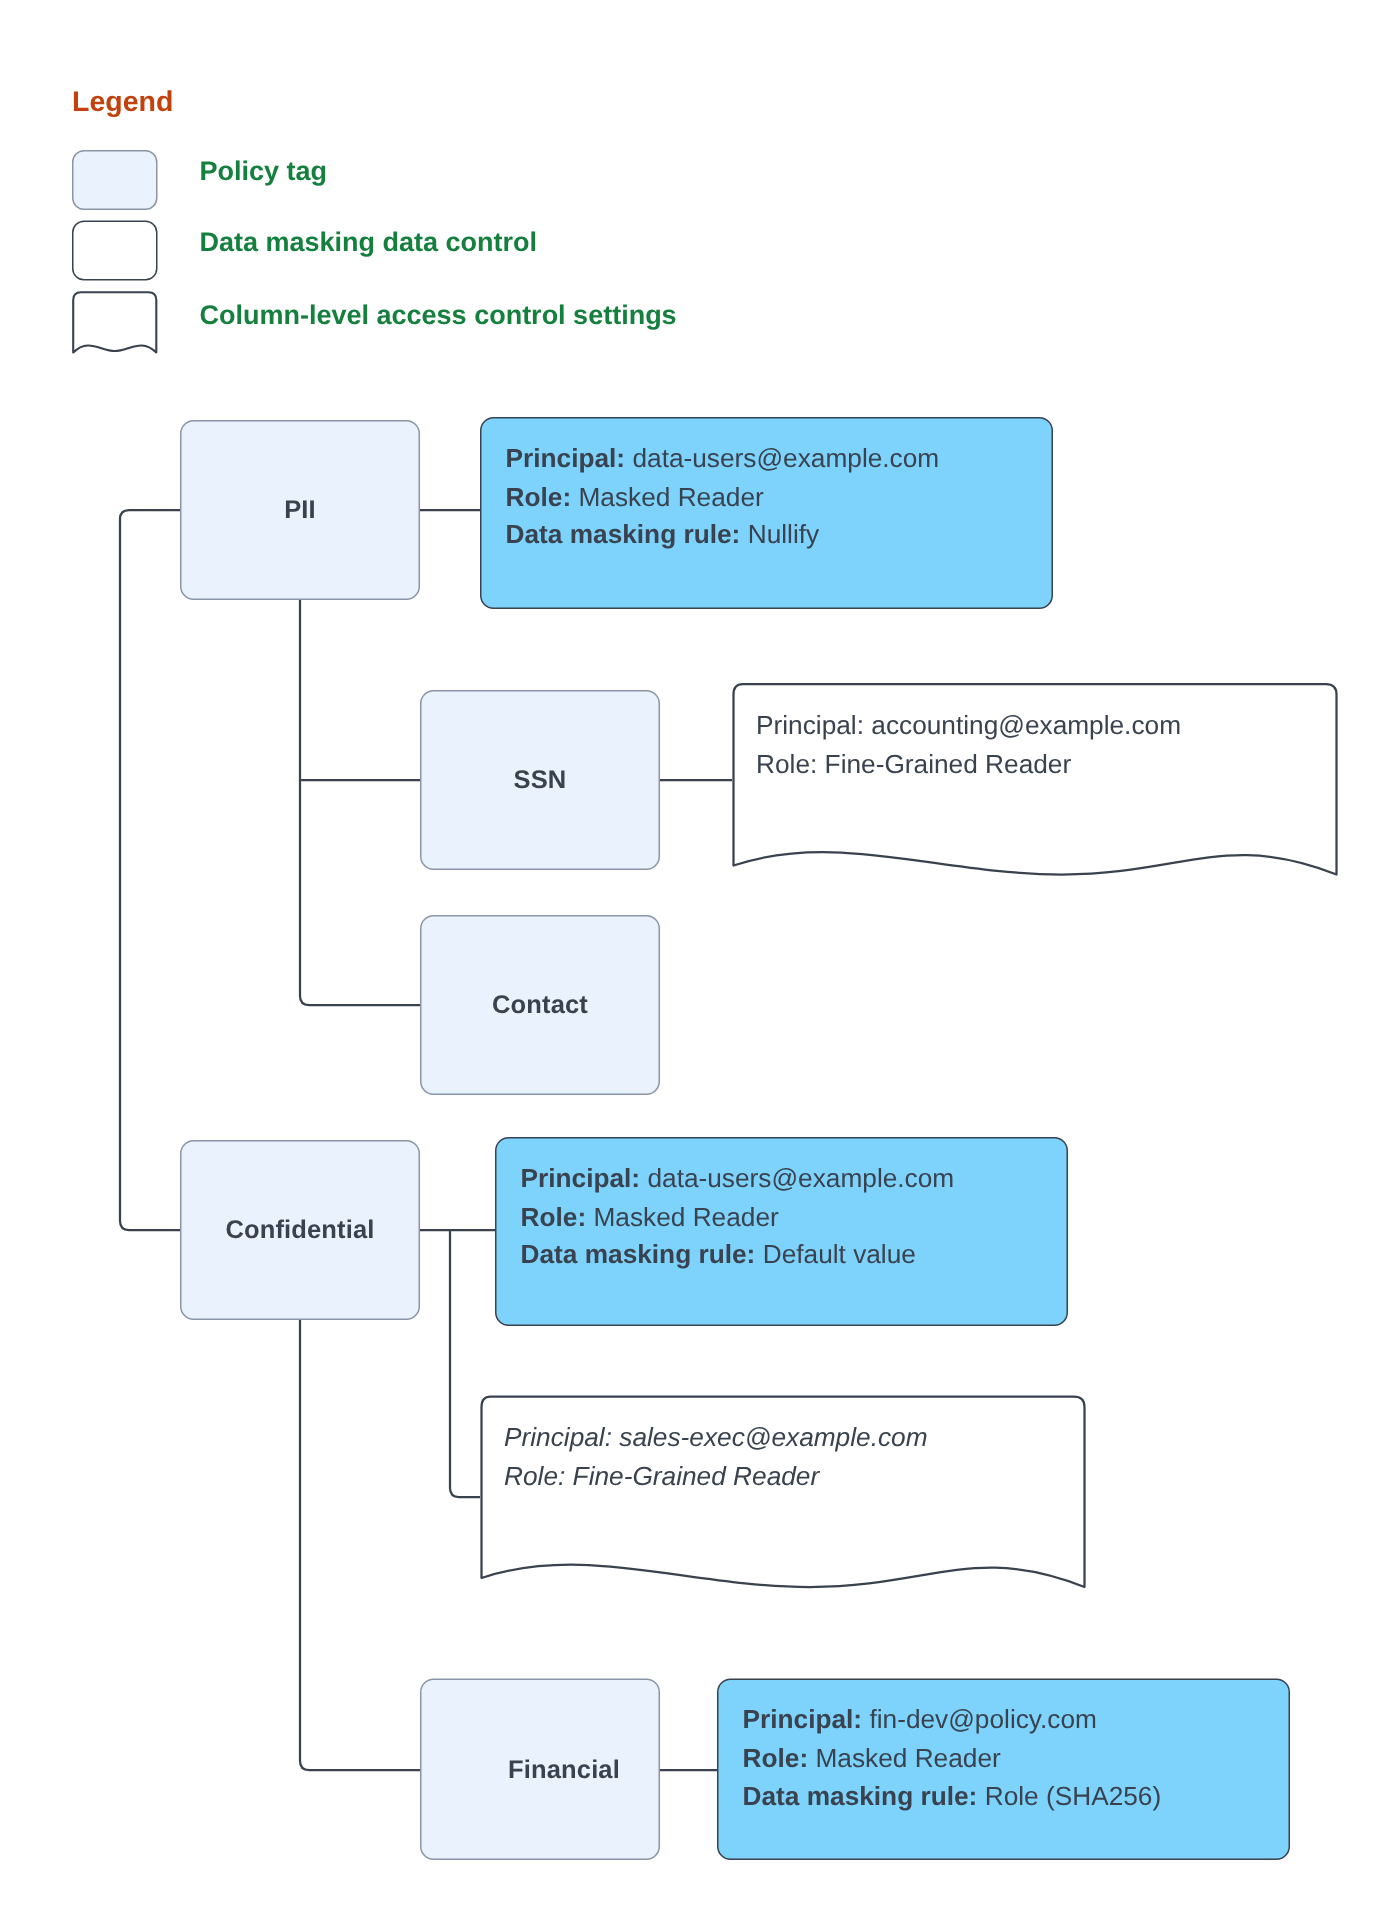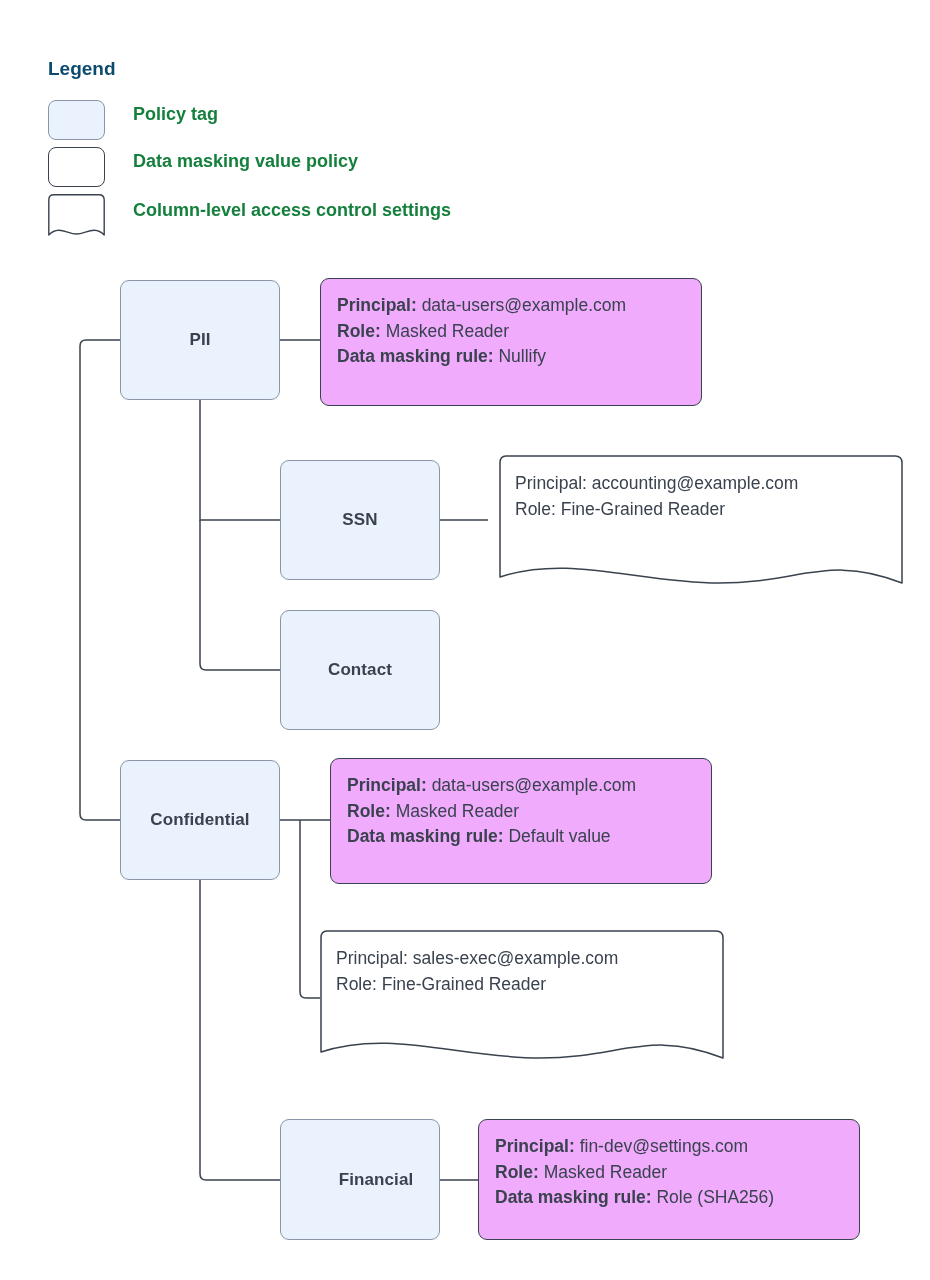--- a/index.html
+++ b/index.html
@@ -37,21 +37,21 @@
     color: #39424e;
     font-weight: bold;
     font-size: 17px;
     letter-spacing: .1px;
   }
   .policy {
     position: absolute;
     box-sizing: border-box;
     border: 1.4px solid #39424e;
     border-radius: 9px;
-    background: #f0abfc;
+    background: #7dd3fc;
     color: #39424e;
     padding: 14px 32px 0 16px;
     font-size: 17.5px;
     line-height: 1.46;
   }
   .policy .ln { white-space: nowrap; }
   .policy .k { font-weight: bold; }
   .policy .v { font-weight: normal; }
 
   
@@ -66,21 +66,21 @@
     font-size: 17.5px;
     line-height: 1.46;
     padding: 16px 16px 0 16px;
   }
 
   #legend {
     position: absolute;
   }
   #legend .title {
     position: absolute;
-    color: #0c4a6e;
+    color: #c2410c;
     font-weight: bold;
     font-size: 19px;
   }
   .lg-row { position: absolute; }
   .lg-swatch {
     position: absolute;
     box-sizing: border-box;
     border-radius: 8px;
   }
   .lg-swatch.tag {
@@ -129,21 +129,21 @@
   <div id="legend">
     <div class="title" style="left:48px; top:58px;">Legend</div>
 
     <div class="lg-row">
       <div class="lg-swatch tag" style="left:48px; top:100px; width:57px; height:40px;"></div>
       <div class="lg-label" style="left:133px; top:104px;">Policy tag</div>
     </div>
 
     <div class="lg-row">
       <div class="lg-swatch pol" style="left:48px; top:147px; width:57px; height:40px;"></div>
-      <div class="lg-label" style="left:133px; top:151px;">Data masking value policy</div>
+      <div class="lg-label" style="left:133px; top:151px;">Data masking data control</div>
     </div>
 
     <div class="lg-row">
       <div class="lg-swatch doc-sw" style="left:48px; top:194px; width:57px; height:44px;">
         <svg width="57" height="44" viewBox="0 0 57 44">
           <path d="M 6 0.8 L 51 0.8 Q 56.2 0.8 56.2 6 L 56.2 41
                    C 46 31 38 40 28.5 40
                    C 19 40 11 31 0.8 41
                    L 0.8 6 Q 0.8 0.8 6 0.8 Z" fill="#ffffff" stroke="#39424e" stroke-width="1.4" stroke-linejoin="round"></path>
         </svg>
@@ -198,52 +198,52 @@
     </div>
     <div class="ln">
       <span class="k">Data masking rule:</span>
       <span class="v">Default value</span>
     </div>
   </div>
 
   <div class="policy" style="left:478px; top:1119px; width:382px; height:121px;">
     <div class="ln">
       <span class="k">Principal:</span>
-      <span class="v">fin-dev@settings.com</span>
+      <span class="v">fin-dev@policy.com</span>
     </div>
     <div class="ln">
       <span class="k">Role:</span>
       <span class="v">Masked Reader</span>
     </div>
     <div class="ln">
       <span class="k">Data masking rule:</span>
       <span class="v">Role (SHA256)</span>
     </div>
   </div>
 
-  <div class="doc" style="left:488px; top:455px; width:404px; height:130px;margin-left:11px;">
+  <div class="doc" style="left:488px; top:455px; width:404px; height:130px;">
     <svg width="404" height="130" viewBox="0 0 404 130">
       <path d="M 7 1 L 396 1 Q 403 1 403 8 L 403 128
                C 330 99 300 128 220 128
                C 140 128 70 99 1 122
                L 1 8 Q 1 1 7 1 Z" fill="#ffffff" stroke="#39424e" stroke-width="1.5" stroke-linejoin="round"></path>
     </svg>
     <div class="doc-text">
       <div class="ln">
         <span class="k">Principal:</span>
         <span class="v">accounting@example.com</span>
       </div>
       <div class="ln">
         <span class="k">Role:</span>
         <span class="v">Fine-Grained Reader</span>
       </div>
     </div>
   </div>
 
-  <div class="doc" style="left:320px; top:930px; width:436px; height:130px;">
+  <div class="doc" style="left:320px; top:930px; width:436px; height:130px;font-style:italic;">
     <svg width="404" height="130" viewBox="0 0 404 130">
       <path d="M 7 1 L 396 1 Q 403 1 403 8 L 403 128
                C 330 99 300 128 220 128
                C 140 128 70 99 1 122
                L 1 8 Q 1 1 7 1 Z" fill="#ffffff" stroke="#39424e" stroke-width="1.5" stroke-linejoin="round"></path>
     </svg>
     <div class="doc-text">
       <div class="ln">
         <span class="k">Principal:</span>
         <span class="v">sales-exec@example.com</span>

